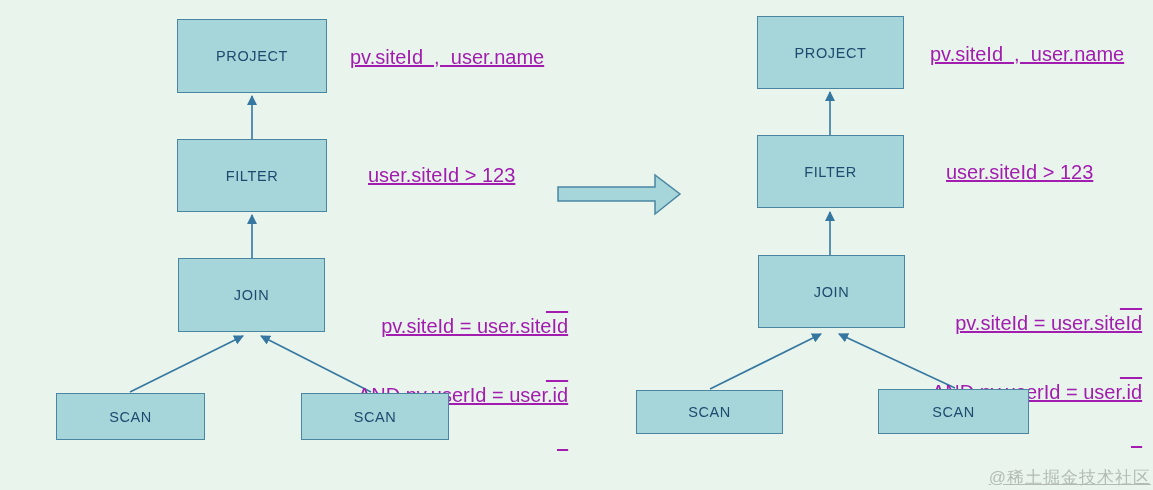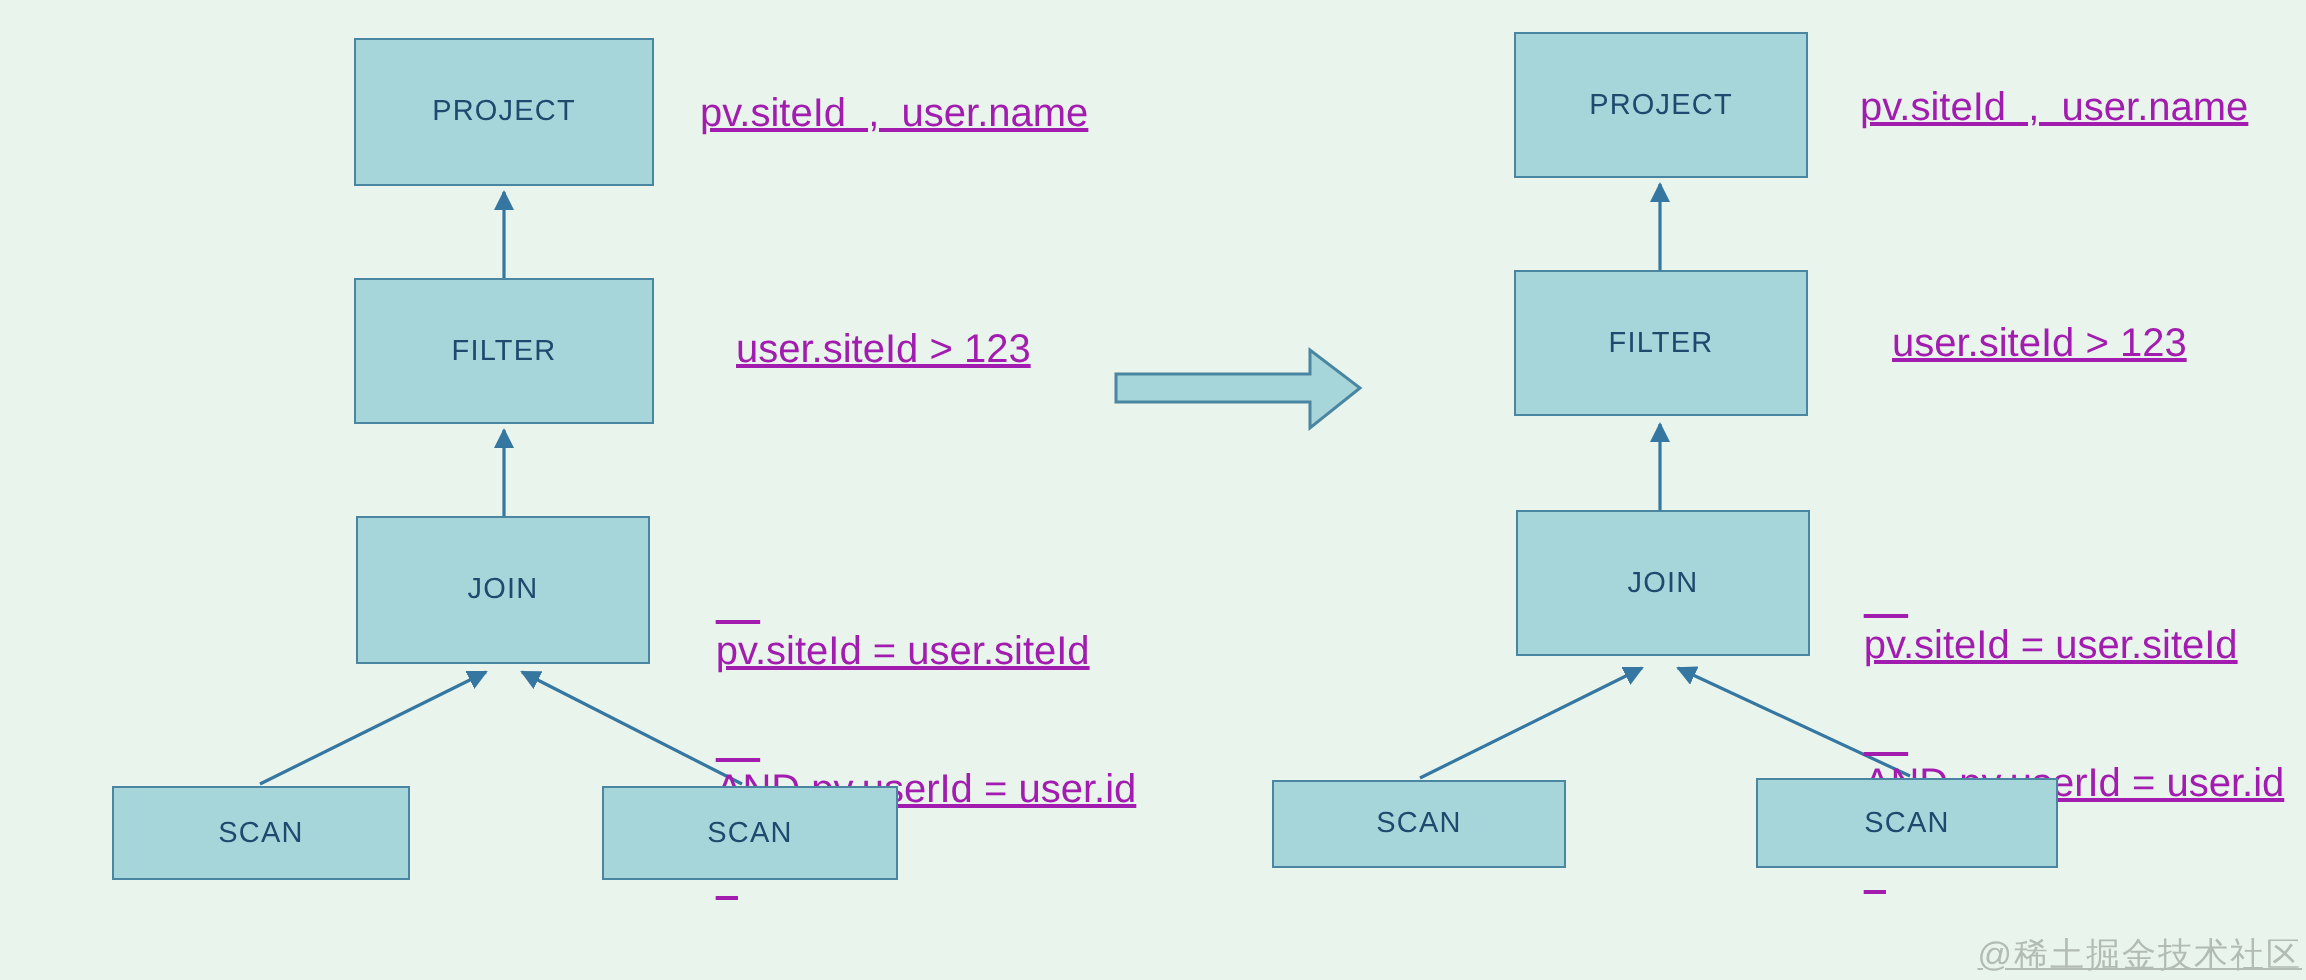--- a/index.html
+++ b/index.html
@@ -33,21 +33,21 @@
   }
 
   .annotation {
     position: absolute;
     color: #a21caf;
     font-size: 20px;
     white-space: pre;
     line-height: 23px;
     text-decoration: underline;
   }
-  .annotation.centered { text-align: left; transform: translateX(-50%); }
+  .annotation.centered { text-align: right; transform: translateX(-50%); }
 
   .table-label {
     position: absolute;
     transform: translateX(-50%);
     color: #1e4466;
     font-size: 21px;
     white-space: pre;
     margin-top: 39px;
   }
 

